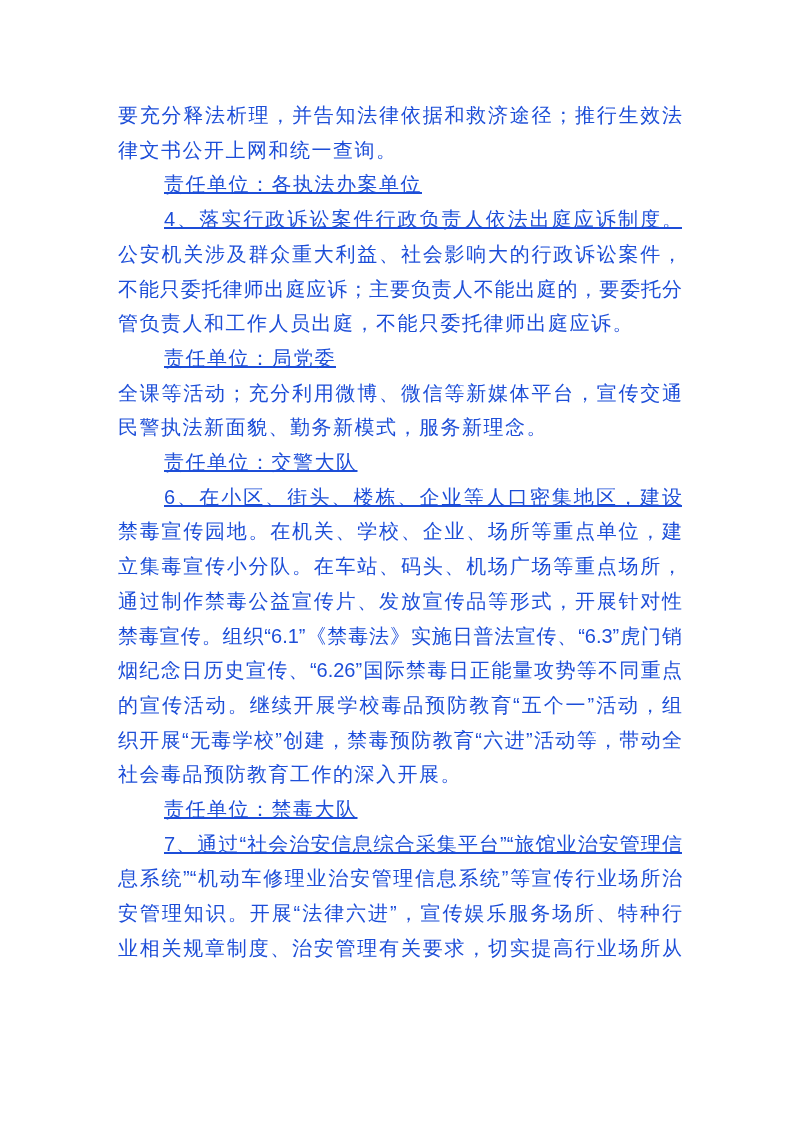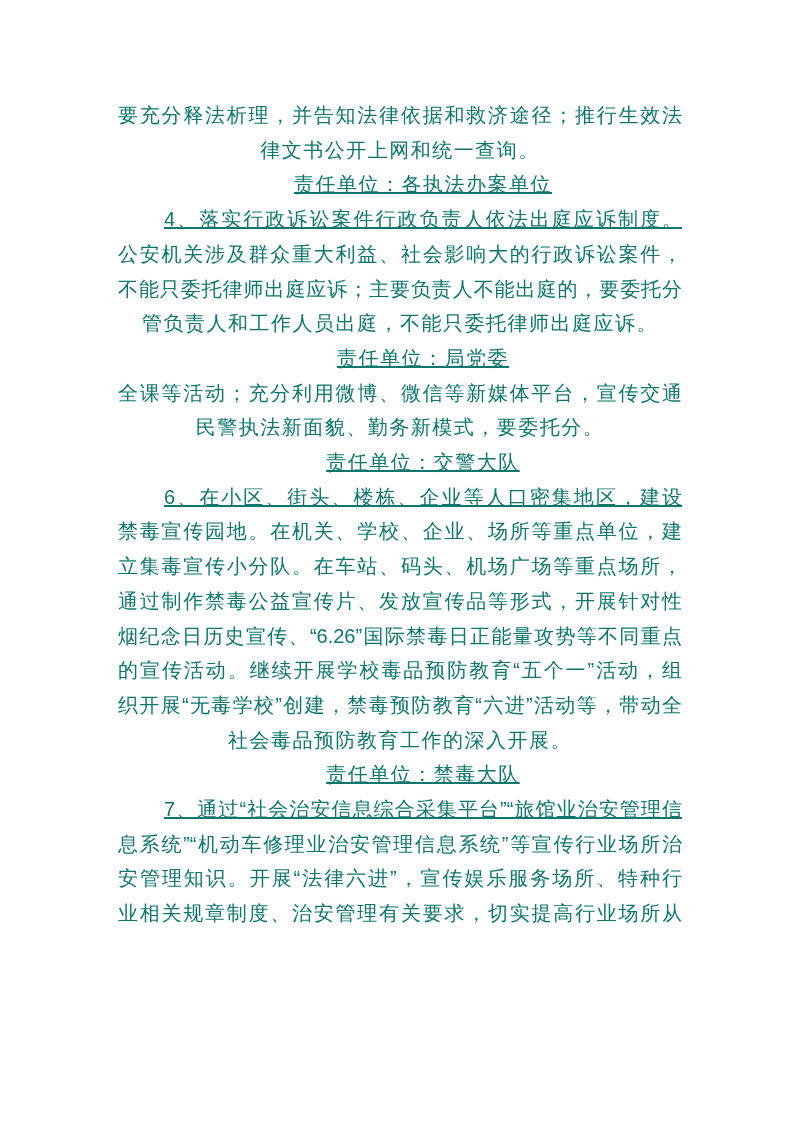--- a/index.html
+++ b/index.html
@@ -7,21 +7,21 @@
     padding: 0;
     background: #ffffff;
   }
   .page {
     position: relative;
     width: 793px;
     height: 1122px;
     background: #ffffff;
     overflow: hidden;
     font-family: "Liberation Sans", "DejaVu Sans", sans-serif;
-    color: #0f766e;
+    color: #1d4ed8;
   }
   .text-block {
     position: absolute;
     left: 118px;
     top: 98px;
     width: 564px;
     font-size: 20px;
     line-height: 34.7px;
     font-weight: 400;
     -webkit-font-smoothing: antialiased;
@@ -31,21 +31,21 @@
   }
   
   .ln.j {
     white-space: normal;
     text-align: justify;
     text-align-last: justify;
     text-justify: inter-character;
   }
   
   .ln.e {
-    text-align: center;
+    text-align: left;
     letter-spacing: 1.5px;
   }
   
   .ln.ind {
     padding-left: 46px;
     text-decoration: underline;
   }
 </style>
 </head>
 <body>
@@ -54,26 +54,27 @@
   <div class="text-block">
     <div class="ln j">要充分释法析理，并告知法律依据和救济途径；推行生效法</div>
     <div class="ln e">律文书公开上网和统一查询。</div>
     <div class="ln ind e">责任单位：各执法办案单位</div>
     <div class="ln ind j">4、落实行政诉讼案件行政负责人依法出庭应诉制度。</div>
     <div class="ln j">公安机关涉及群众重大利益、社会影响大的行政诉讼案件，</div>
     <div class="ln j">不能只委托律师出庭应诉；主要负责人不能出庭的，要委托分</div>
     <div class="ln e">管负责人和工作人员出庭，不能只委托律师出庭应诉。</div>
     <div class="ln ind e">责任单位：局党委</div>
     <div class="ln j">全课等活动；充分利用微博、微信等新媒体平台，宣传交通</div>
-    <div class="ln e">民警执法新面貌、勤务新模式，要委托分。</div>
+    <div class="ln e">民警执法新面貌、勤务新模式，服务新理念。</div>
     <div class="ln ind e">责任单位：交警大队</div>
     <div class="ln ind j">6、在小区、街头、楼栋、企业等人口密集地区，建设</div>
     <div class="ln j">禁毒宣传园地。在机关、学校、企业、场所等重点单位，建</div>
     <div class="ln j">立集毒宣传小分队。在车站、码头、机场广场等重点场所，</div>
     <div class="ln j">通过制作禁毒公益宣传片、发放宣传品等形式，开展针对性</div>
+    <div class="ln j">禁毒宣传。组织“6.1”《禁毒法》实施日普法宣传、“6.3”虎门销</div>
     <div class="ln j">烟纪念日历史宣传、“6.26”国际禁毒日正能量攻势等不同重点</div>
     <div class="ln j">的宣传活动。继续开展学校毒品预防教育“五个一”活动，组</div>
     <div class="ln j">织开展“无毒学校”创建，禁毒预防教育“六进”活动等，带动全</div>
     <div class="ln e">社会毒品预防教育工作的深入开展。</div>
     <div class="ln ind e">责任单位：禁毒大队</div>
     <div class="ln ind j">7、通过“社会治安信息综合采集平台”“旅馆业治安管理信</div>
     <div class="ln j">息系统”“机动车修理业治安管理信息系统”等宣传行业场所治</div>
     <div class="ln j">安管理知识。开展“法律六进”，宣传娱乐服务场所、特种行</div>
     <div class="ln j">业相关规章制度、治安管理有关要求，切实提高行业场所从</div>
   </div>

